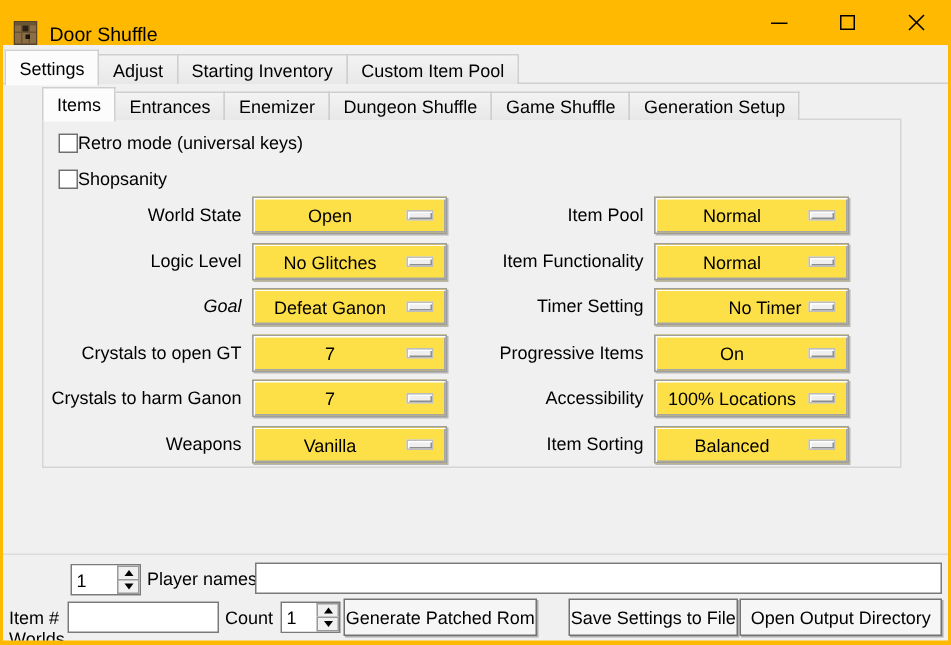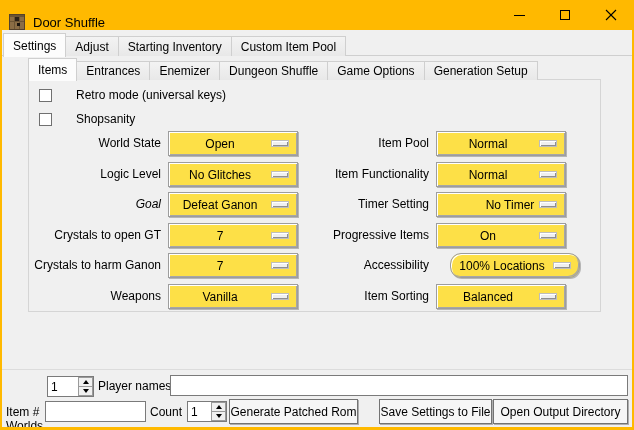--- a/index.html
+++ b/index.html
@@ -39,21 +39,21 @@
   .inner-tabs .tab { height:19px; line-height:19px; }
   .inner-tabs .tab.selected { height:23px; line-height:23px; margin-bottom:-1px; }
   
   .inner-pane {
     position:absolute; left:26px; top:49px; width:573px; height:233px;
     border:1px solid #d5d5d5; background:#f0f0f0; z-index:1;
   }
   
   .cb-row { position:absolute; left:10px; height:14px; display:flex; align-items:center; }
   .cb { width:13px; height:13px; background:#fff; border:1px solid #707070; flex:0 0 auto; }
-  .cb-label { margin-left:24px; white-space:nowrap; }
+  .cb-label { margin-left:0; white-space:nowrap; }
   
   .row-label { position:absolute; height:25px; line-height:25px; text-align:right; white-space:nowrap; }
   .optmenu {
     position:absolute; width:130px; height:25px;
     background:#fde047; border:1px solid #9d9d9d;
     box-shadow: inset 1px 1px 0 #ffffff, inset -1px -1px 0 #a6a6a6, 1px 1px 0 rgba(110,110,110,0.45);
     display:flex; align-items:center; justify-content:center;
     padding-right:26px; white-space:nowrap;
   }
   .opt-indicator {
@@ -126,21 +126,21 @@
       <div class="tab"><span>Adjust</span></div>
       <div class="tab"><span>Starting Inventory</span></div>
       <div class="tab"><span>Custom Item Pool</span></div>
     </div>
 
     <div class="tabstrip inner-tabs">
       <div class="tab selected"><span>Items</span></div>
       <div class="tab"><span>Entrances</span></div>
       <div class="tab"><span>Enemizer</span></div>
       <div class="tab"><span>Dungeon Shuffle</span></div>
-      <div class="tab"><span>Game Options</span></div>
+      <div class="tab"><span>Game Shuffle</span></div>
       <div class="tab"><span>Generation Setup</span></div>
     </div>
 
     <div class="inner-pane">
 
       <div class="cb-row" style="top:8px;">
         <span class="cb"></span>
         <span class="cb-label">Retro mode (universal keys)</span>
       </div>
       <div class="cb-row" style="top:32px;">
@@ -202,21 +202,21 @@
         <span class="opt-indicator"></span>
       </div>
 
       <span class="row-label" style="left:240px; width:160px; top:143px;">Progressive Items</span>
       <div class="optmenu" style="left:407px; top:143px;">
         <span>On</span>
         <span class="opt-indicator"></span>
       </div>
 
       <span class="row-label" style="left:240px; width:160px; top:173px;">Accessibility</span>
-      <div class="optmenu" style="left:421px; top:173px;border-radius:11px;">
+      <div class="optmenu" style="left:407px; top:173px;">
         <span>100% Locations</span>
         <span class="opt-indicator"></span>
       </div>
 
       <span class="row-label" style="left:240px; width:160px; top:204px;">Item Sorting</span>
       <div class="optmenu" style="left:407px; top:204px;">
         <span>Balanced</span>
         <span class="opt-indicator"></span>
       </div>
     </div>

